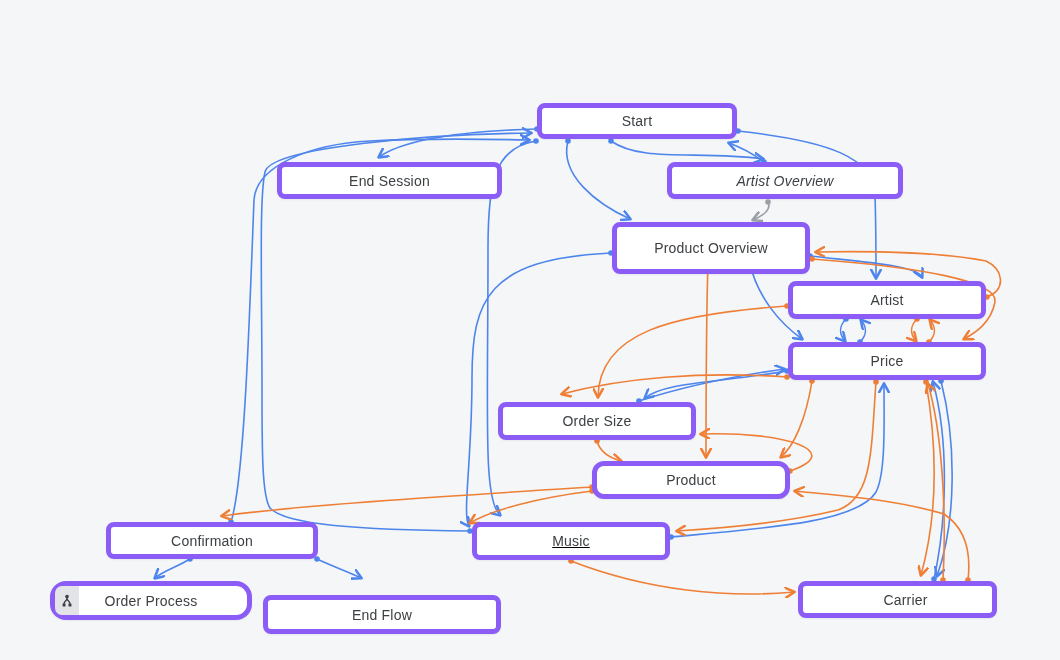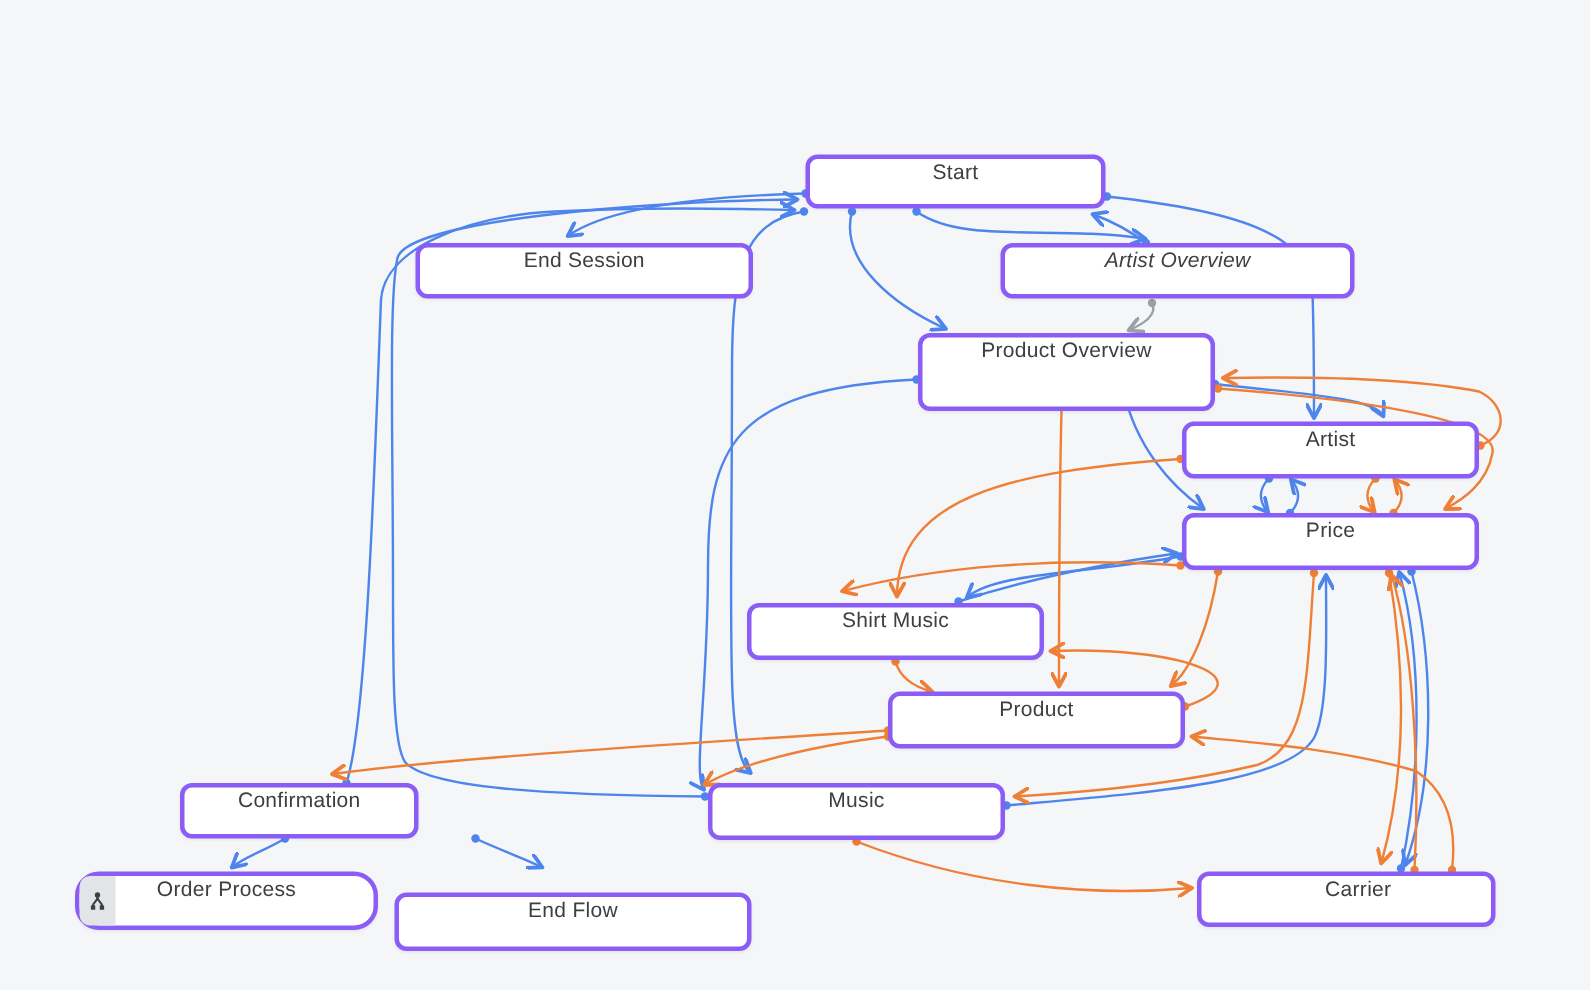--- a/index.html
+++ b/index.html
@@ -10,24 +10,24 @@
   #flow-canvas{
     position:relative;
     width:1060px;height:660px;
     background:#f4f6f8;
     overflow:hidden;
   }
   #edges-layer{position:absolute;left:0;top:0;width:1060px;height:660px;}
   .node{
     position:absolute;
     background:#ffffff;
-    border:3px solid #8b5cf6;
+    border:5px solid #8b5cf6;
     border-radius:8px;
     box-shadow:0 1px 2px rgba(60,64,67,0.07);
-    display:flex;align-items:flex-start;justify-content:center;
+    display:flex;align-items:center;justify-content:center;
     box-sizing:border-box;
     cursor:pointer;
   }
   .node-label{
     font-size:14px;
     color:#3c4043;
     letter-spacing:.2px;
     white-space:nowrap;
   }
   .icon-chip{
@@ -148,29 +148,29 @@
       <div class="node" style="left: 612px; top: 222px; width: 198px; height: 52px;">
         <span class="node-label">Product Overview</span>
       </div>
       <div class="node" style="left: 788px; top: 281px; width: 198px; height: 38px;">
         <span class="node-label">Artist</span>
       </div>
       <div class="node" style="left: 788px; top: 342px; width: 198px; height: 38px;">
         <span class="node-label">Price</span>
       </div>
       <div class="node" style="left: 498px; top: 402px; width: 198px; height: 38px;">
-        <span class="node-label">Shirt Music</span>
+        <span class="node-label">Order Size</span>
       </div>
-      <div class="node" style="left: 592px; top: 461px; width: 198px; height: 38px;">
+      <div class="node" style="left: 592px; top: 461px; width: 198px; height: 38px; border-radius: 12px;">
         <span class="node-label">Product</span>
       </div>
-      <div class="node" style="left: 120px; top: 522px; width: 159px; height: 37px;">
+      <div class="node" style="left: 106px; top: 522px; width: 212px; height: 37px;">
         <span class="node-label">Confirmation</span>
       </div>
-      <div class="node" style="left: 472px; top: 522px; width: 198px; height: 38px;">
+      <div class="node" style="left: 472px; top: 522px; width: 198px; height: 38px; text-decoration: underline;">
         <span class="node-label">Music</span>
       </div>
       <div class="node" style="left: 50px; top: 581px; width: 202px; height: 39px; border-radius: 16px;">
         <span class="icon-chip">
           <svg width="14" height="14" viewBox="0 0 14 14">
             <circle cx="7" cy="2.6" r="1.8" fill="#3c4043"></circle>
             <path d="M7,4.2 C7,7 4,7.2 4,10" fill="none" stroke="#3c4043" stroke-width="1.4"></path>
             <path d="M7,4.2 C7,7 10,7.2 10,10" fill="none" stroke="#3c4043" stroke-width="1.4"></path>
             <rect x="2.6" y="9.6" width="2.9" height="2.9" fill="#3c4043"></rect>
             <rect x="8.5" y="9.6" width="2.9" height="2.9" fill="#3c4043"></rect>

